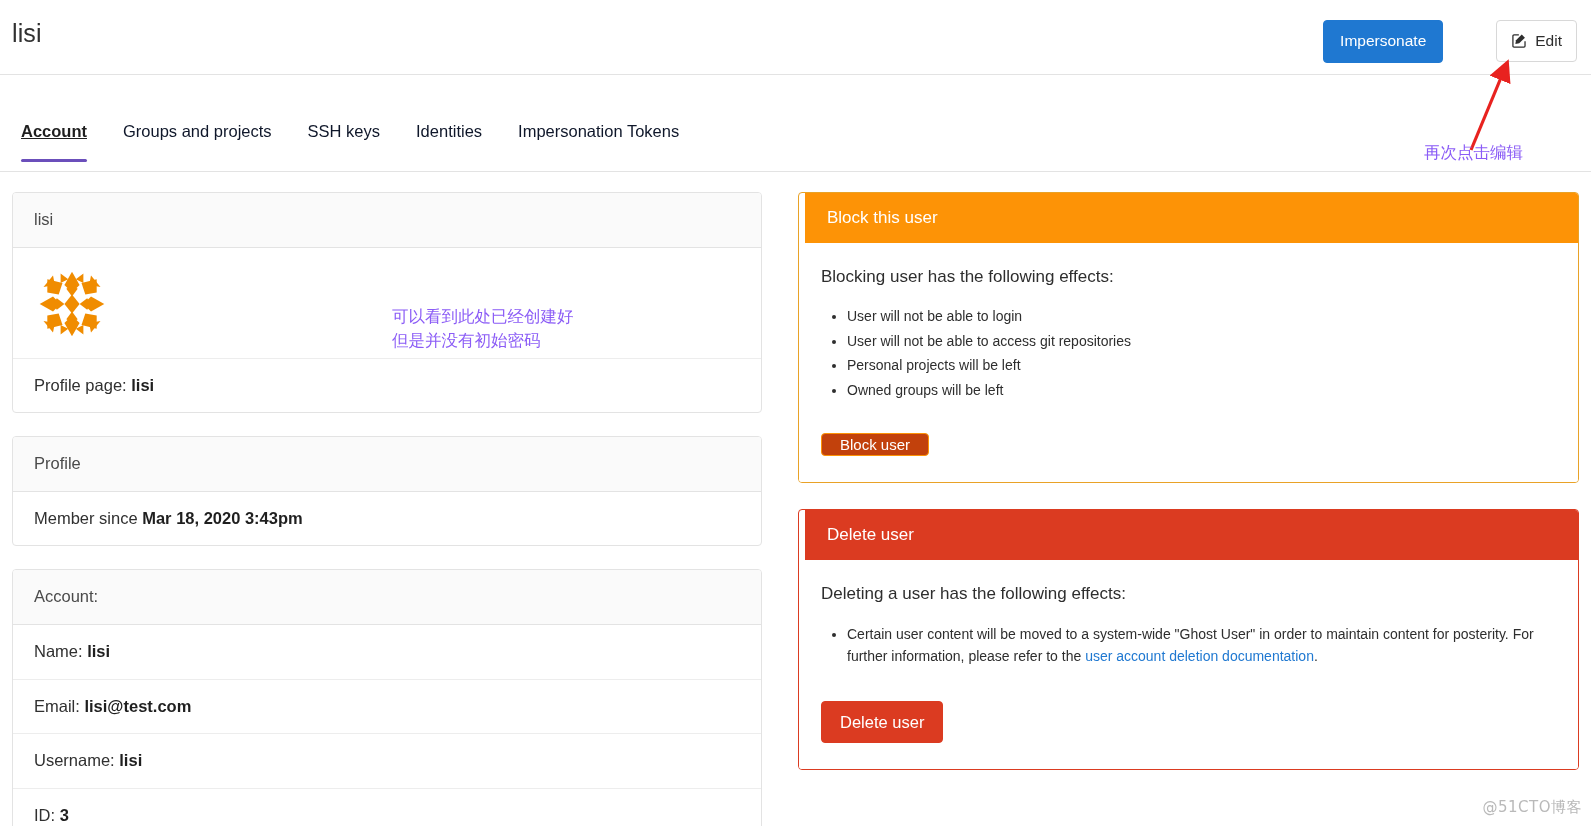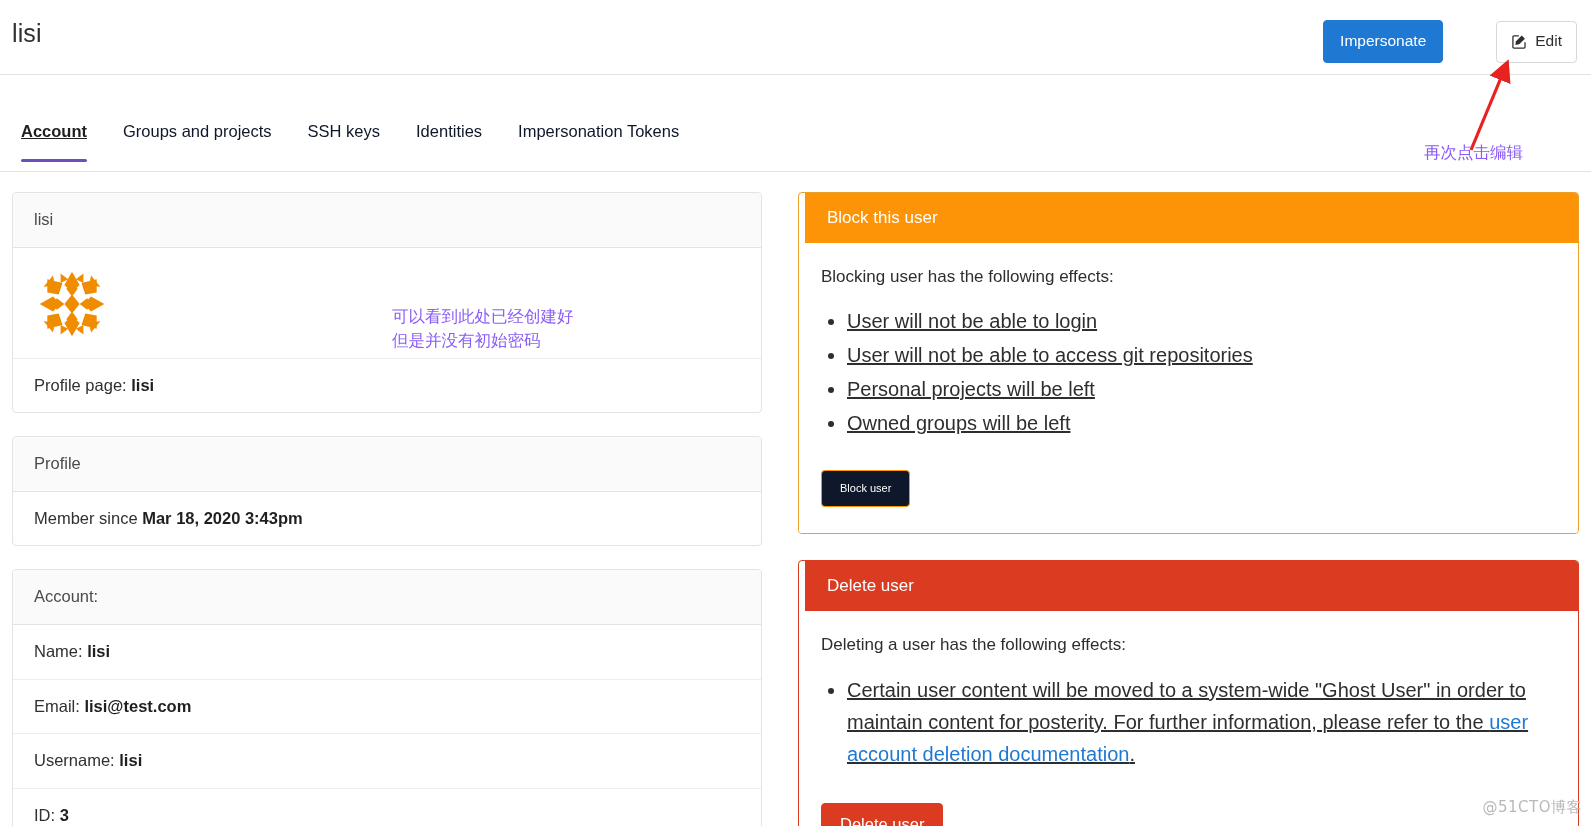--- a/index.html
+++ b/index.html
@@ -18,21 +18,21 @@
   .page-head {
     position: absolute; left: 0; top: 0; width: 1591px; height: 75px;
     border-bottom: 1px solid #e3e3e3;
   }
   .page-title {
     position: absolute; left: 12px; top: 19px;
     font-size: 25px; font-weight: 400; color: #303030; letter-spacing: .1px;
   }
   .head-actions {
     position: absolute; right: 14px; top: 20px;
-    display: flex; align-items: flex-end; gap: 9px;
+    display: flex; align-items: center; gap: 9px;
   }
   .btn-impersonate {
     background: #1f78d1; color: #fff; border: 1px solid #1f78d1;
     border-radius: 4px; font-size: 15.5px; line-height: 1;
     padding: 12px 16px 13px; cursor: pointer;
     font-family: inherit; white-space: nowrap;
   }
   .btn-edit {
     background: #fff; color: #2e2e2e; border: 1px solid #d8d8d8;
     border-radius: 4px; font-size: 15.5px; line-height: 1;
@@ -86,27 +86,27 @@
   .panel-warning { border: 1px solid #e9a227; }
   .panel-warning .panel-head { background: #fd9306; }
   .panel-danger { border: 1px solid #db3b21; }
   .panel-danger .panel-head { background: #db3b21; }
   .panel-head {
     padding: 15px 22px; color: #fff; font-size: 17px; line-height: 1.2; margin-left: 6px;
   }
   .panel-body { background: #fff; padding: 22px 22px 26px; }
   .panel-lead { font-size: 17px; color: #2e2e2e; line-height: 1.45; }
   .panel-list { margin: 16px 0 0 26px; }
-  .panel-list li { font-size: 20px; color: #2e2e2e; line-height: 1.55; margin-bottom: 3px; text-decoration: underline; }
+  .panel-list li { font-size: 14px; color: #2e2e2e; line-height: 1.55; margin-bottom: 3px; }
   .panel-list.wide li { line-height: 1.6; }
   .panel-list a { color: #1f78d1; text-decoration: none; }
   .btn-block {
-    margin-top: 28px; background: #0f172a; border: 1px solid #fd9306;
-    color: #fff; font-size: 11px; border-radius: 4px;
-    padding: 12px 18px; cursor: pointer; font-family: inherit; line-height: 1;
+    margin-top: 28px; background: #c2410c; border: 1px solid #fd9306;
+    color: #fff; font-size: 15px; border-radius: 4px;
+    padding: 3px 18px; cursor: pointer; font-family: inherit; line-height: 1;
   }
   .btn-delete {
     margin-top: 30px; background: #db3b21; border: 1px solid #db3b21;
     color: #fff; font-size: 16.5px; border-radius: 4px;
     padding: 12px 18px; cursor: pointer; font-family: inherit; line-height: 1;
   }
 
   
   .anno {
     position: absolute; color: #8b5cf6; font-size: 16.5px; line-height: 1.45;

